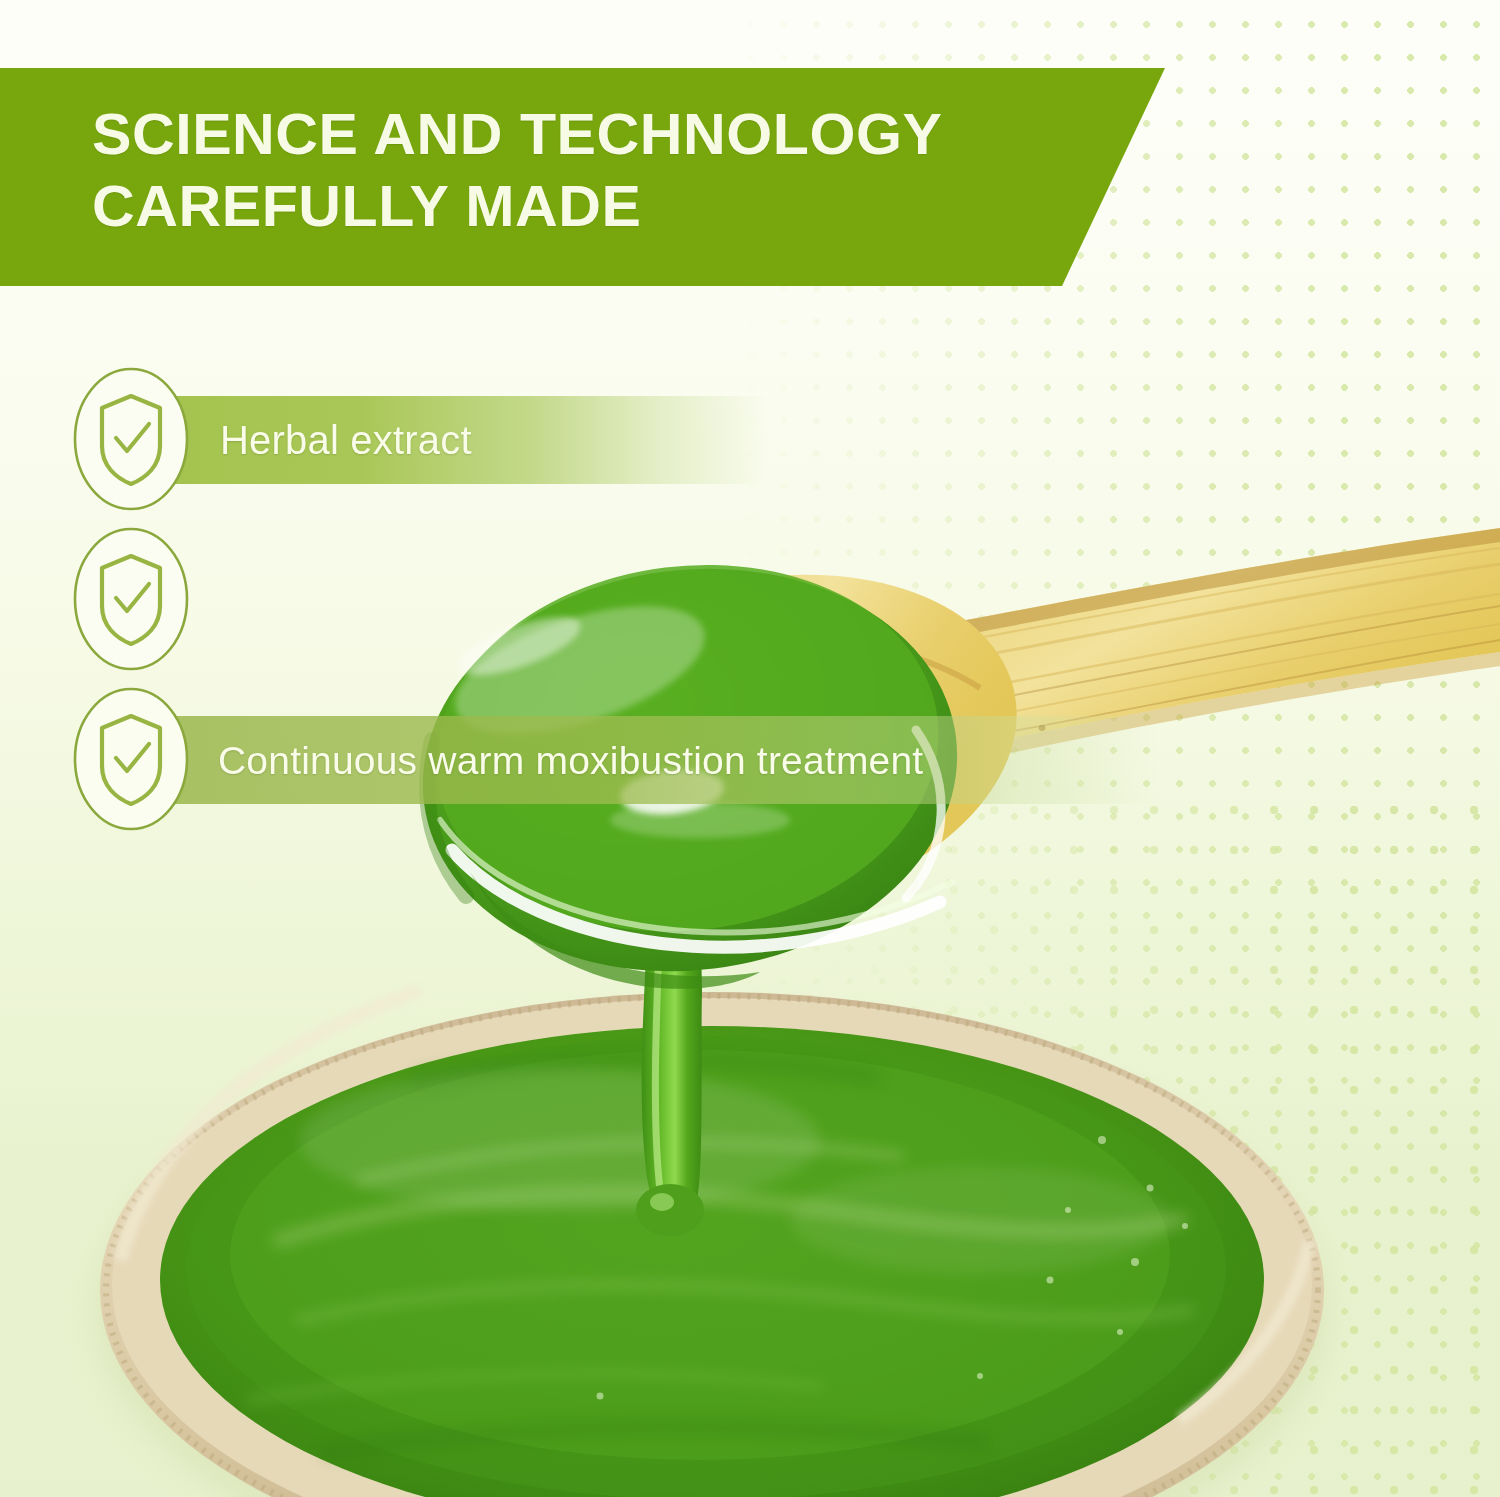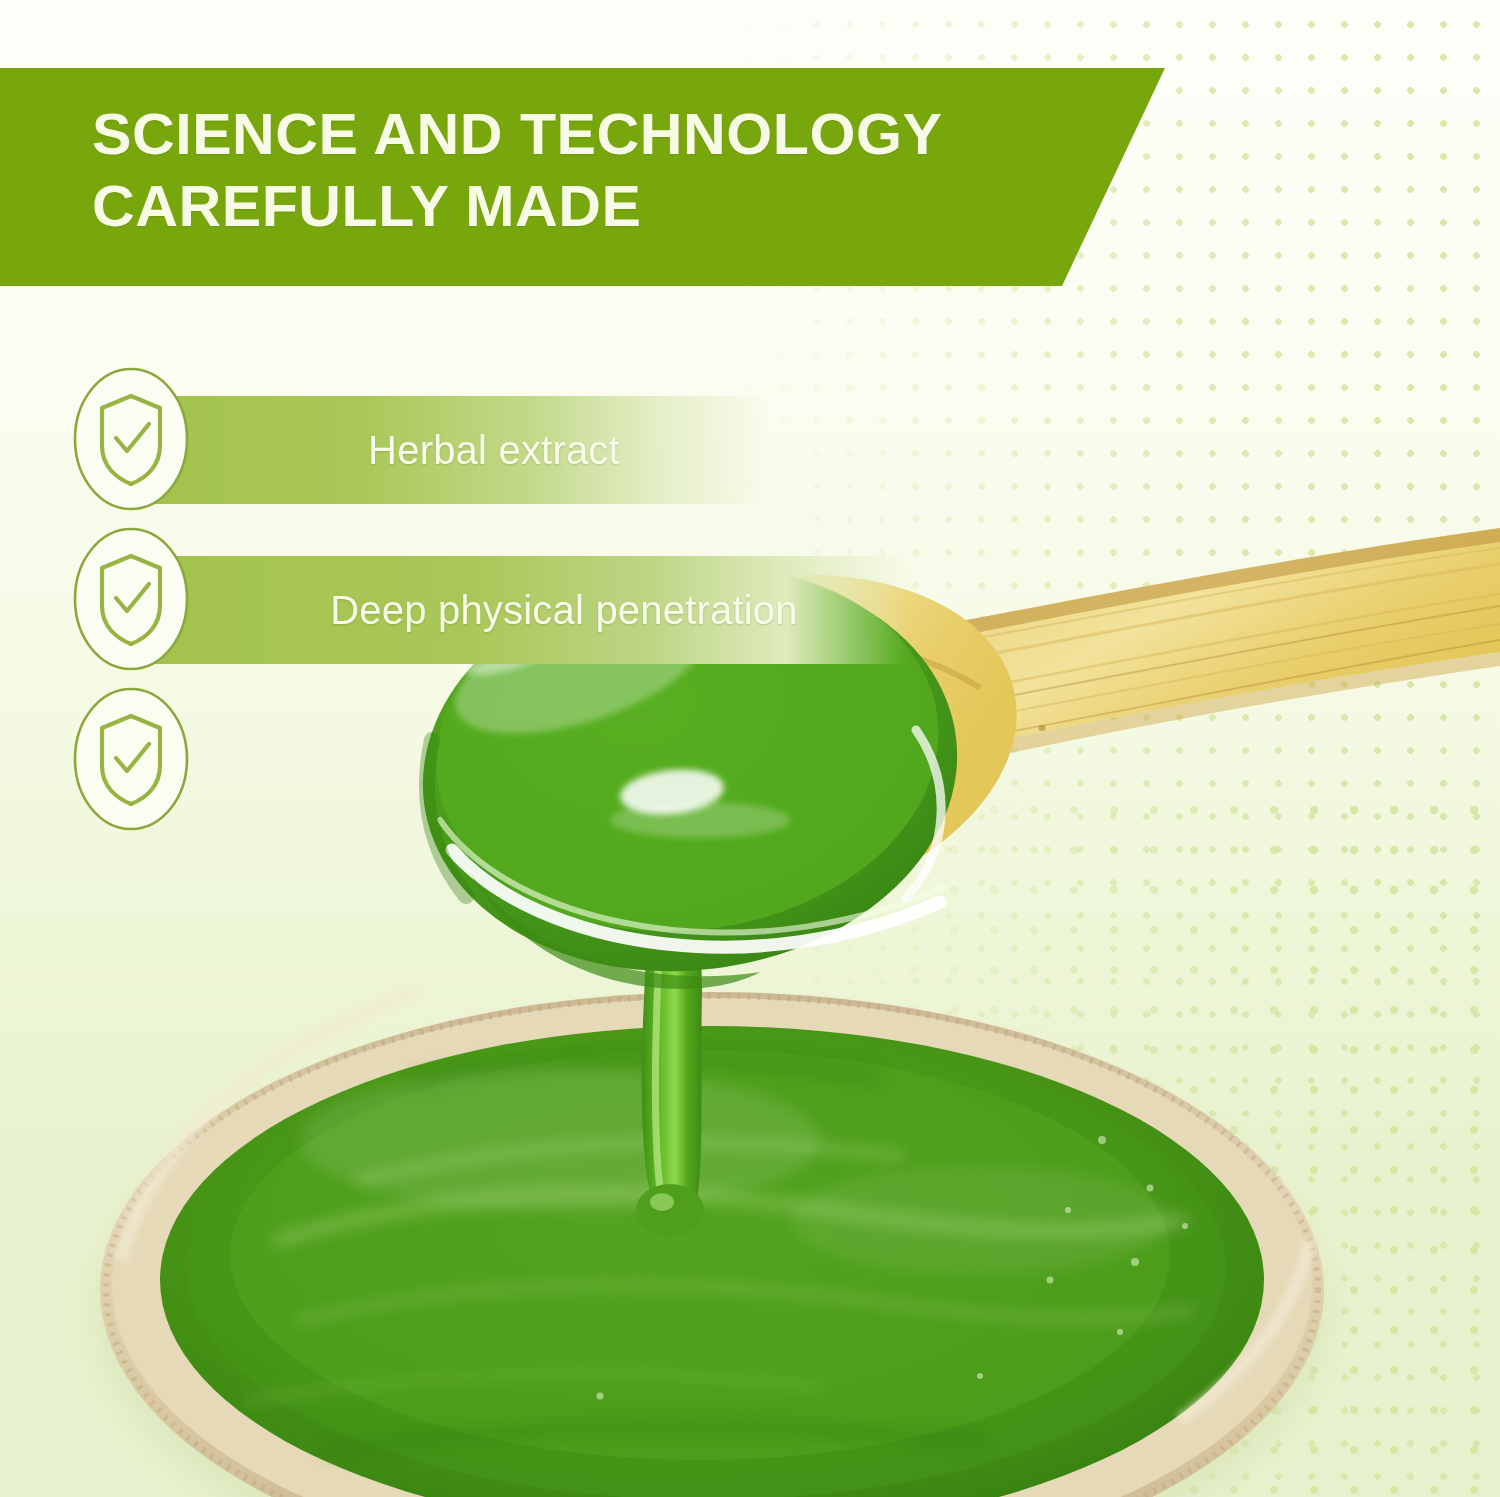--- a/index.html
+++ b/index.html
@@ -95,23 +95,23 @@
     left:0; top:360px;
     width:1500px;
   }
   .feature-row {
     position:relative;
     height:160px;
   }
   .pill {
     position:absolute;
     left:148px; top:36px;
-    height:108px;
+    height:88px;
     border-radius:6px;
-    display:flex; align-items:center;justify-content:center;
+    display:flex; align-items:center;
   }
   .pill-1 { width:620px; background:linear-gradient(90deg,#a3c34d 0%,#a9c757 34%,#c3d98a 62%,#e4eec6 82%,rgba(244,250,228,0) 100%); }
   .pill-2 { width:760px; background:linear-gradient(90deg,#a3c34d 0%,#a9c757 42%,#bed585 66%,#dfebbd 84%,rgba(244,250,228,0) 100%); }
   .pill-3 { width:1010px; background:linear-gradient(90deg,rgba(150,180,70,.82) 0%,rgba(158,188,80,.78) 46%,rgba(176,200,112,.62) 70%,rgba(206,223,162,.38) 86%,rgba(238,246,214,0) 100%); }
 
   .pill-label {
     padding-left:72px;
     color:#f8fce9;
     font-family:"Liberation Sans", sans-serif;
     font-weight:400;
@@ -298,33 +298,33 @@
       <span class="badge">
         <svg viewBox="0 0 118 146">
           <ellipse cx="59" cy="73" rx="56" ry="70" fill="#fcfdf2" stroke="#8aa83c" stroke-width="2.6"></ellipse>
           <path d="M59 30 L88 42 L88 80 C88 100 74 112 59 118 C44 112 30 100 30 80 L30 42 Z" fill="none" stroke="#98b544" stroke-width="4.2" stroke-linejoin="round"></path>
           <path d="M44 72 L55 85 L77 58" fill="none" stroke="#98b544" stroke-width="4.2" stroke-linecap="round" stroke-linejoin="round"></path>
         </svg>
       </span>
     </div>
 
     <div class="feature-row">
-      <div class="pill pill-2">
-        <span class="pill-label">Deep physical penetration</span>
-      </div>
       <span class="badge">
         <svg viewBox="0 0 118 146">
           <ellipse cx="59" cy="73" rx="56" ry="70" fill="#fcfdf2" stroke="#8aa83c" stroke-width="2.6"></ellipse>
           <path d="M59 30 L88 42 L88 80 C88 100 74 112 59 118 C44 112 30 100 30 80 L30 42 Z" fill="none" stroke="#98b544" stroke-width="4.2" stroke-linejoin="round"></path>
           <path d="M44 72 L55 85 L77 58" fill="none" stroke="#98b544" stroke-width="4.2" stroke-linecap="round" stroke-linejoin="round"></path>
         </svg>
       </span>
     </div>
 
     <div class="feature-row">
+      <div class="pill pill-3">
+        <span class="pill-label">Continuous warm moxibustion treatment</span>
+      </div>
       <span class="badge">
         <svg viewBox="0 0 118 146">
           <ellipse cx="59" cy="73" rx="56" ry="70" fill="#fbfdf1" stroke="#8aa83c" stroke-width="2.6"></ellipse>
           <path d="M59 30 L88 42 L88 80 C88 100 74 112 59 118 C44 112 30 100 30 80 L30 42 Z" fill="none" stroke="#98b544" stroke-width="4.2" stroke-linejoin="round"></path>
           <path d="M44 72 L55 85 L77 58" fill="none" stroke="#98b544" stroke-width="4.2" stroke-linecap="round" stroke-linejoin="round"></path>
         </svg>
       </span>
     </div>
 
   </div>

